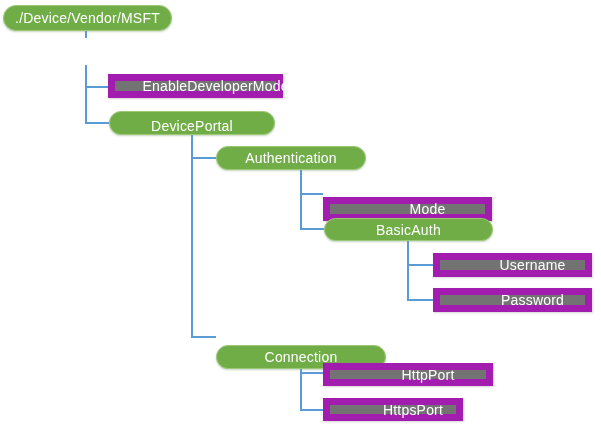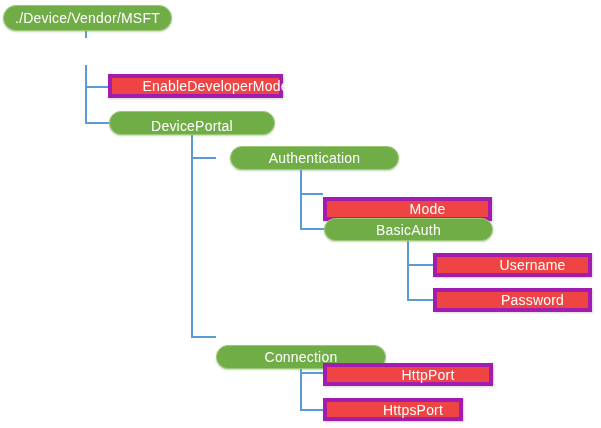--- a/index.html
+++ b/index.html
@@ -10,21 +10,21 @@
   .node{
     position:absolute;display:flex;align-items:center;justify-content:center;
     color:#ffffff;font-size:14px;letter-spacing:.2px;box-sizing:border-box;
     z-index:2;white-space:nowrap;
   }
   .pill{
     background:#70AD47;border:1px solid #9cc878;border-radius:14px;
     box-shadow:0 1px 2px rgba(130,160,120,.45);
   }
   .rect{
-    background:#ef4444;border:4px solid #a21caf;
+    background:#737373;border:7px solid #a21caf;
     box-shadow:1px 1px 2px rgba(170,170,170,.5);
     padding-left:40px;
   }
   .line{position:absolute;background:#5B9BD5;z-index:1;}
   .v{width:2px;}
   .h{height:2px;}
 </style>
 </head>
 <body>
 
@@ -58,21 +58,21 @@
 
 
   <div class="node rect" style="left:108px;top:74px;width:175px;height:24px;">
     <span>EnableDeveloperMode</span>
   </div>
 
   <div class="node pill" style="left:109px;top:111px;width:166px;height:24px;align-items:flex-end;">
     <span>DevicePortal</span>
   </div>
 
-  <div class="node pill" style="left:230px;top:146px;width:169px;height:24px;">
+  <div class="node pill" style="left:216px;top:146px;width:150px;height:24px;">
     <span>Authentication</span>
   </div>
 
   <div class="node rect" style="left:323px;top:197px;width:169px;height:24px;">
     <span>Mode</span>
   </div>
 
   <div class="node pill" style="left:324px;top:218px;width:169px;height:23px;">
     <span>BasicAuth</span>
   </div>

